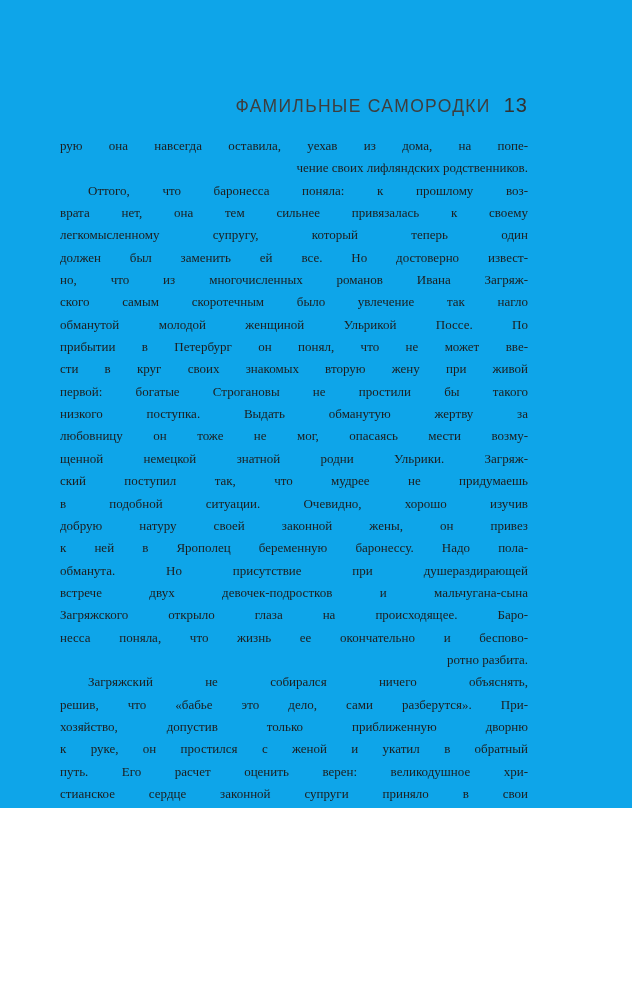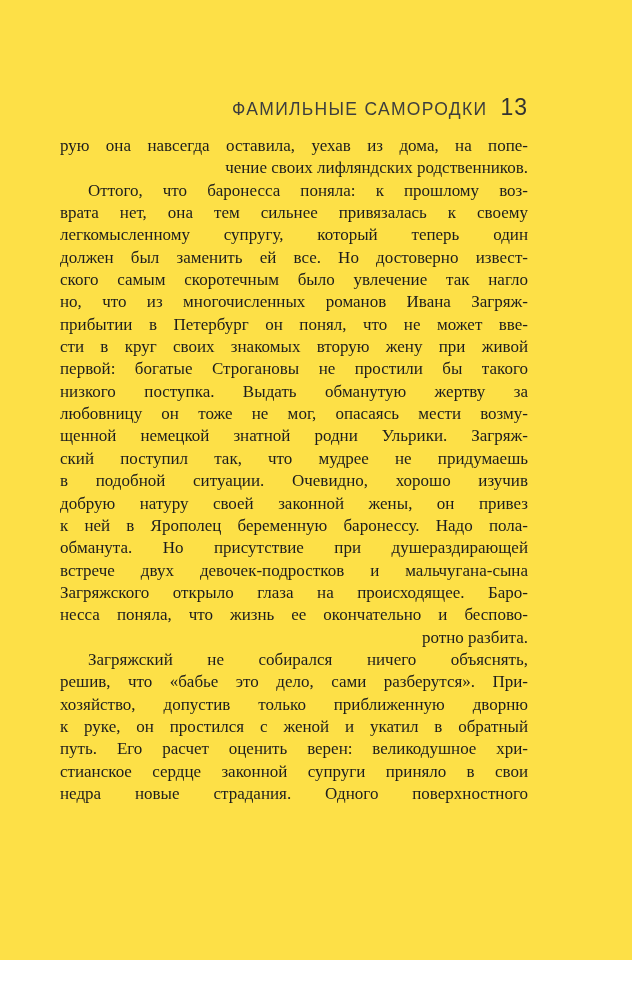--- a/index.html
+++ b/index.html
@@ -1,52 +1,52 @@
 <!DOCTYPE html>
 <html><head>
 <meta charset="utf-8">
 <style>
   html, body { margin: 0; padding: 0; }
   .page {
     position: relative;
     width: 632px;
-    height: 960px;
-    background: #fde047;
+    height: 808px;
+    background: #0ea5e9;
     overflow: hidden;
     font-family: "Liberation Serif", "DejaVu Serif", serif;
   }
   .running-header {
     position: absolute;
     top: 94px;
     left: 60px;
     width: 468px;
     display: flex;
     justify-content: flex-end;
     align-items: baseline;
     font-family: "Liberation Sans", "DejaVu Sans", sans-serif;
     color: #3e3e3e;
   }
   .running-header .header-title {
     font-size: 17.5px;
     letter-spacing: 1.3px;
     font-weight: 400;
   }
   .running-header .page-number {
-    font-size: 23px;
+    font-size: 20px;
     letter-spacing: 1px;
     margin-left: 13px;
     color: #333333;
     font-weight: 400;
   }
   .body-text {
     position: absolute;
     top: 135px;
     left: 60px;
     width: 468px;
-    font-size: 17px;
+    font-size: 13px;
     color: #1d1d1d;
   }
   .line {
     height: 22.35px;
     line-height: 22.35px;
     text-align: right;
     white-space: normal;
   }
   .line.just {
     text-align: justify;
@@ -64,22 +64,23 @@
     <span class="header-title">ФАМИЛЬНЫЕ САМОРОДКИ</span>
     <span class="page-number">13</span>
   </div>
   <div class="body-text" id="body-text">
       <div class="line just">рую она навсегда оставила, уехав из дома, на попе-</div>
       <div class="line">чение своих лифляндских родственников.</div>
       <div class="line just indent">Оттого, что баронесса поняла: к прошлому воз-</div>
       <div class="line just">врата нет, она тем сильнее привязалась к своему</div>
       <div class="line just">легкомысленному супругу, который теперь один</div>
       <div class="line just">должен был заменить ей все. Но достоверно извест-</div>
+      <div class="line just">но, что из многочисленных романов Ивана Загряж-</div>
       <div class="line just">ского самым скоротечным было увлечение так нагло</div>
-      <div class="line just">но, что из многочисленных романов Ивана Загряж-</div>
+      <div class="line just">обманутой молодой женщиной Ульрикой Поссе. По</div>
       <div class="line just">прибытии в Петербург он понял, что не может вве-</div>
       <div class="line just">сти в круг своих знакомых вторую жену при живой</div>
       <div class="line just">первой: богатые Строгановы не простили бы такого</div>
       <div class="line just">низкого поступка. Выдать обманутую жертву за</div>
       <div class="line just">любовницу он тоже не мог, опасаясь мести возму-</div>
       <div class="line just">щенной немецкой знатной родни Ульрики. Загряж-</div>
       <div class="line just">ский поступил так, что мудрее не придумаешь</div>
       <div class="line just">в подобной ситуации. Очевидно, хорошо изучив</div>
       <div class="line just">добрую натуру своей законной жены, он привез</div>
       <div class="line just">к ней в Ярополец беременную баронессу. Надо пола-</div>

